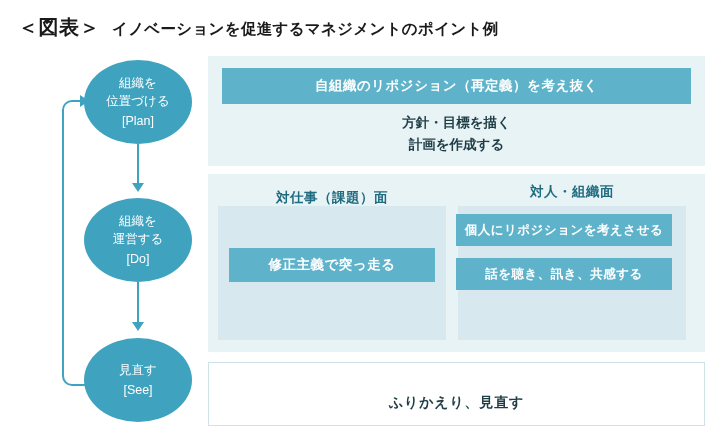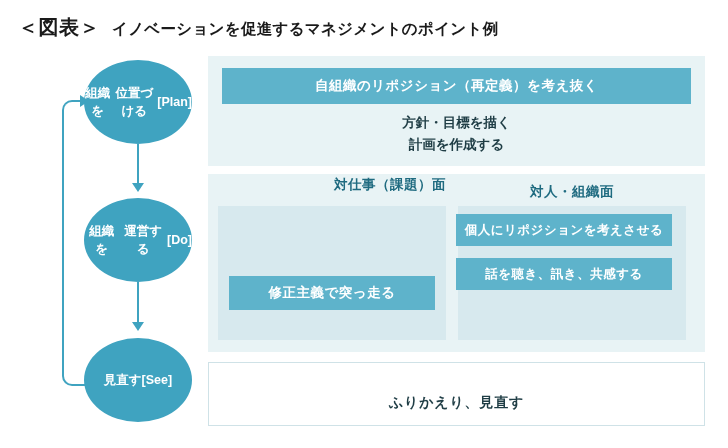--- a/index.html
+++ b/index.html
@@ -43,25 +43,25 @@
 
   
   .stage {
     position: absolute;
     width: 108px;
     height: 84px;
     border-radius: 50%;
     background: #3fa3c0;
     color: #ffffff;
     display: flex;
-    flex-direction: row;
+    flex-direction: column;
     align-items: center;
     justify-content: center;
     font-size: 12.5px;
-    font-weight: bold;
+    font-weight: normal;
     line-height: 1.45;
     text-align: center;
   }
   .stage .en {
     margin-top: 1px;
   }
   #stage-plan { left: 84px; top: 60px; }
   #stage-do   { left: 84px; top: 198px; }
   #stage-see  { left: 84px; top: 338px; }
 
@@ -156,39 +156,39 @@
   }
 
   .col-head {
     position: absolute;
     font-size: 13.5px;
     font-weight: bold;
     color: #1f6b80;
     text-align: center;
     letter-spacing: 0.5px;
   }
-  #col-head-work { left: 218px; top: 176px; width: 228px; text-align: right; }
+  #col-head-work { left: 218px; top: 189px; width: 228px; }
   #col-head-people { left: 458px; top: 183px; width: 228px; }
 
   .col-panel {
     position: absolute;
     background: #d7e9ee;
   }
   #col-work {
     left: 218px; top: 206px;
     width: 228px; height: 134px;
   }
   #col-people {
     left: 458px; top: 206px;
     width: 228px; height: 134px;
   }
 
   #work-item-0 {
     position: absolute;
-    left: 229px; top: 276px;
+    left: 229px; top: 248px;
     width: 206px; height: 34px;
   }
   .people-item {
     position: absolute;
     left: 456px;
     width: 216px;
     height: 32px;
     font-size: 12.5px;
   }
   #people-item-0 { top: 214px; }

